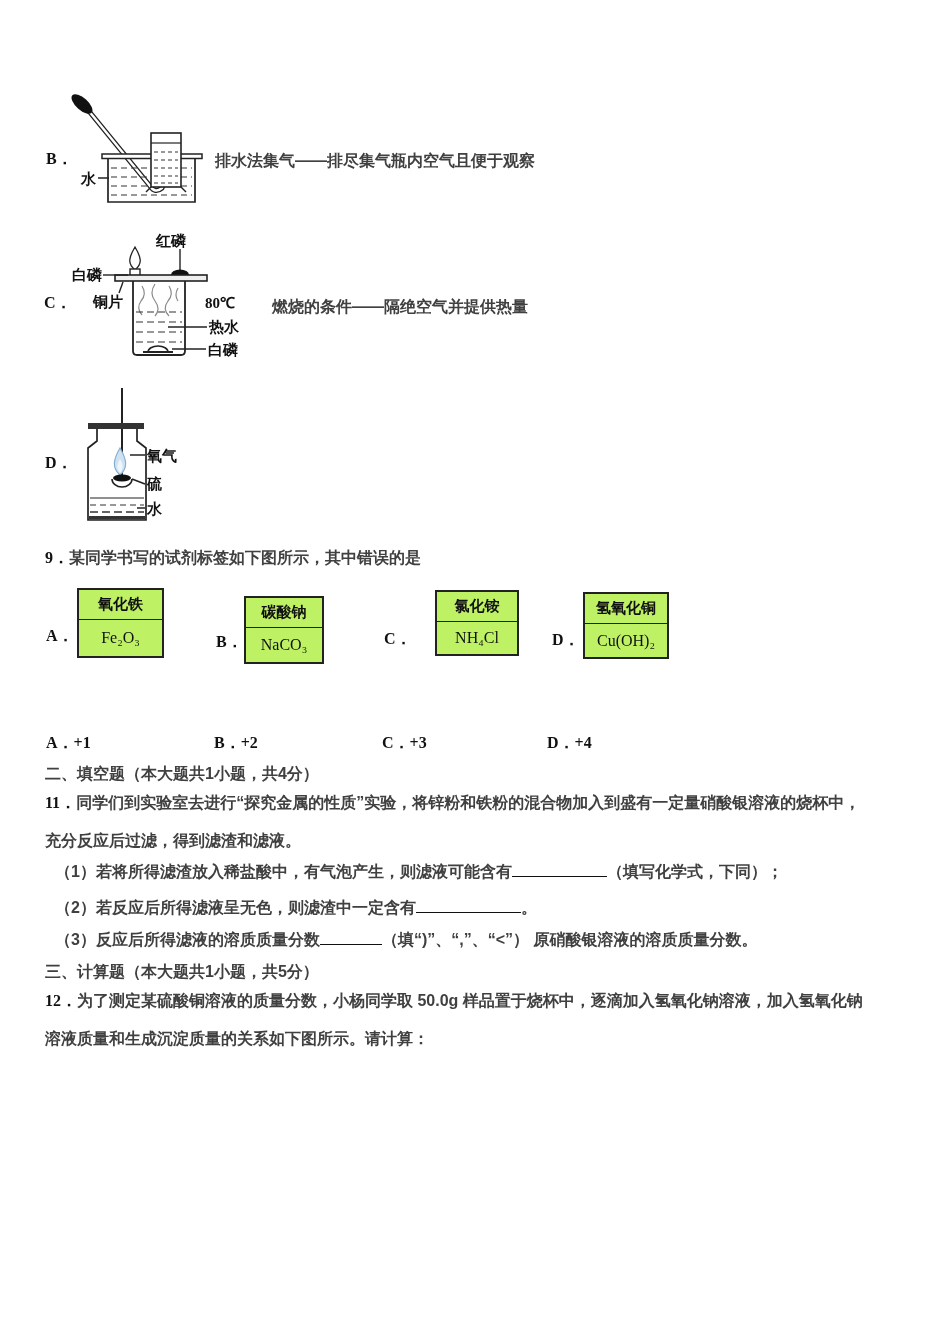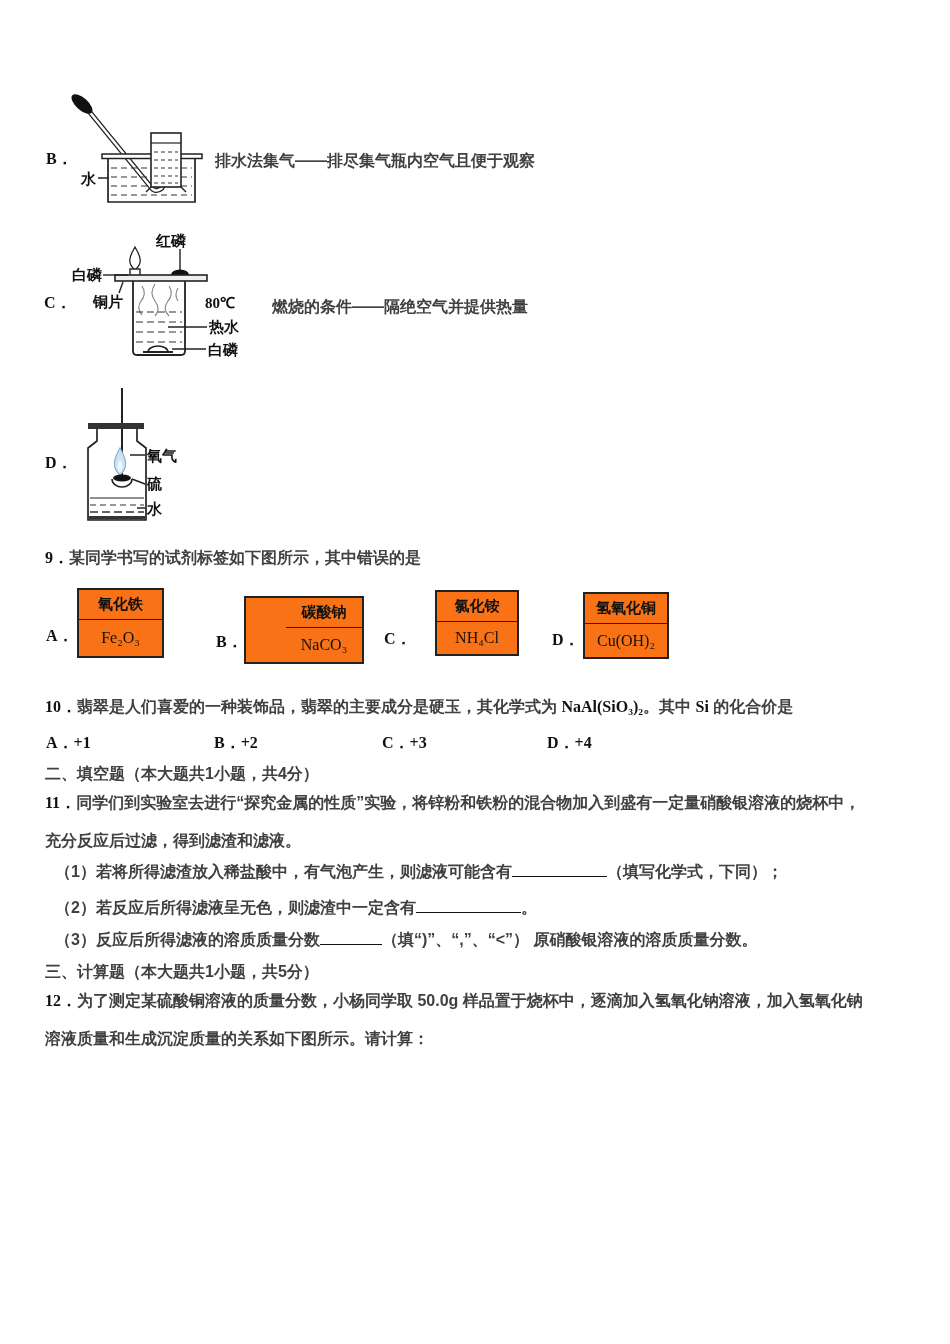--- a/index.html
+++ b/index.html
@@ -7,21 +7,21 @@
     position:relative; width:950px; height:1344px; background:#ffffff;
     font-family:"Liberation Sans", sans-serif; color:#111; overflow:hidden;
   }
   .abs { position:absolute; white-space:nowrap; }
   .cn { font-weight:bold; font-size:16px; color:#404040; }
   .serif { font-family:"Liberation Serif", serif; font-weight:bold; font-size:16px; color:#111; }
   .letter { font-family:"Liberation Serif", serif; font-weight:bold; font-size:16px; color:#111; }
   .blank { display:inline-block; border-bottom:1.5px solid #111; height:15px; vertical-align:baseline; }
   .b95 { width:95px; } .b105 { width:105px; } .b62 { width:62px; }
   .labelbox {
-    position:absolute; border:2px solid #222; background:#f97316; text-align:right;
+    position:absolute; border:2px solid #222; background:#bef264; text-align:right;
     display:flex; flex-direction:column;
   }
   .labelbox .name {
     border-bottom:1.5px solid #222; font-weight:bold; font-size:15px;
     display:flex; align-items:center; justify-content:center; flex:0 0 29px;
   }
   .labelbox .formula {
     font-family:"Liberation Serif", serif; font-weight:normal; font-size:16px;
     display:flex; align-items:center; justify-content:center; flex:1;
   }
@@ -158,40 +158,37 @@
     <span class="letter">9．</span><span class="cn">某同学书写的试剂标签如下图所示，其中错误的是</span>
   </div>
 
   <span class="abs letter" style="left:46px; top:626px;">A．</span>
   <div class="labelbox" style="left:77px; top:588px; width:83px; height:66px;">
     <div class="name">氧化铁</div>
     <div class="formula">Fe₂O₃</div>
   </div>
 
   <span class="abs letter" style="left:216px; top:632px;">B．</span>
-  <div class="labelbox" style="left:244px; top:596px; width:76px; height:64px;padding-left:40px;">
+  <div class="labelbox" style="left:244px; top:596px; width:76px; height:64px;">
     <div class="name">碳酸钠</div>
     <div class="formula">NaCO₃</div>
   </div>
 
   <span class="abs letter" style="left:384px; top:629px;">C．</span>
   <div class="labelbox" style="left:435px; top:590px; width:80px; height:62px;">
     <div class="name">氯化铵</div>
     <div class="formula">NH₄Cl</div>
   </div>
 
   <span class="abs letter" style="left:552px; top:630px;">D．</span>
   <div class="labelbox" style="left:583px; top:592px; width:82px; height:63px;">
     <div class="name">氢氧化铜</div>
     <div class="formula">Cu(OH)₂</div>
   </div>
 
-  <div class="abs" style="left:45px; top:697px;">
-    <span class="letter">10．</span><span class="cn">翡翠是人们喜爱的一种装饰品，翡翠的主要成分是硬玉，其化学式为 </span><span class="serif">NaAl(SiO₃)₂</span><span class="cn">。其中 </span><span class="serif">Si</span><span class="cn"> 的化合价是</span>
-  </div>
 
   <div>
     <span class="abs" style="left:46px; top:733px;"><span class="letter">A．</span><span class="serif">+1</span></span>
     <span class="abs" style="left:214px; top:733px;"><span class="letter">B．</span><span class="serif">+2</span></span>
     <span class="abs" style="left:382px; top:733px;"><span class="letter">C．</span><span class="serif">+3</span></span>
     <span class="abs" style="left:547px; top:733px;"><span class="letter">D．</span><span class="serif">+4</span></span>
   </div>
 
   <span class="abs cn" style="left:45px; top:764px;">二、填空题（本大题共1小题，共4分）</span>
 

